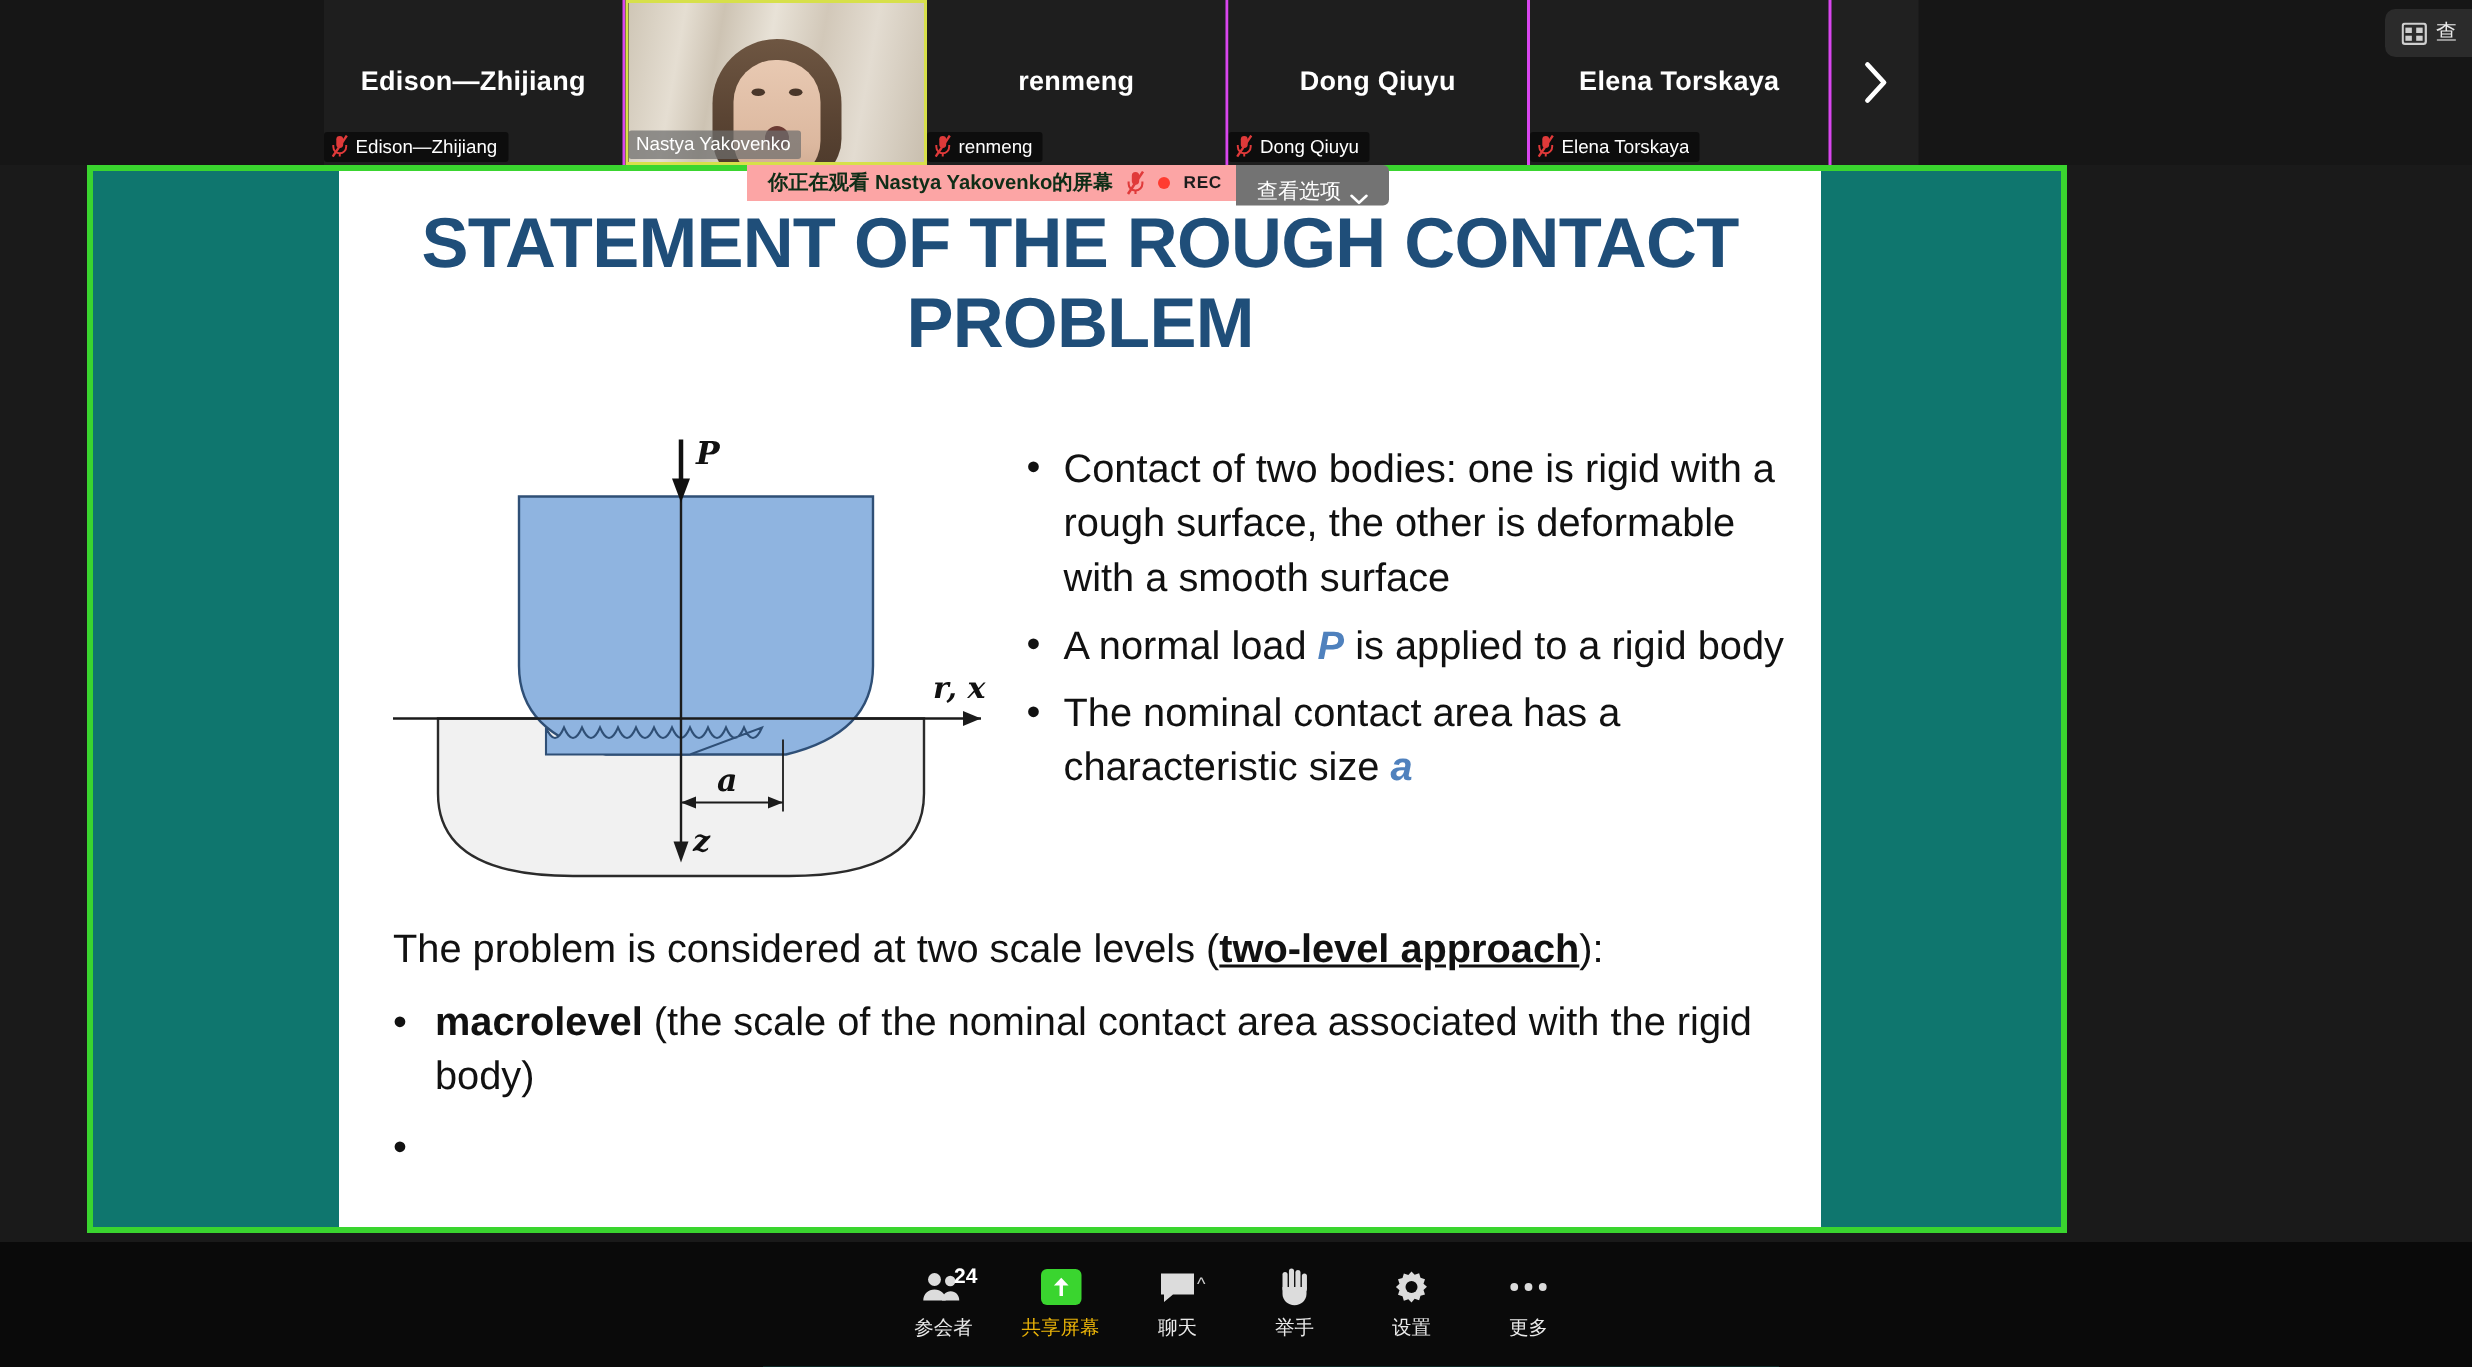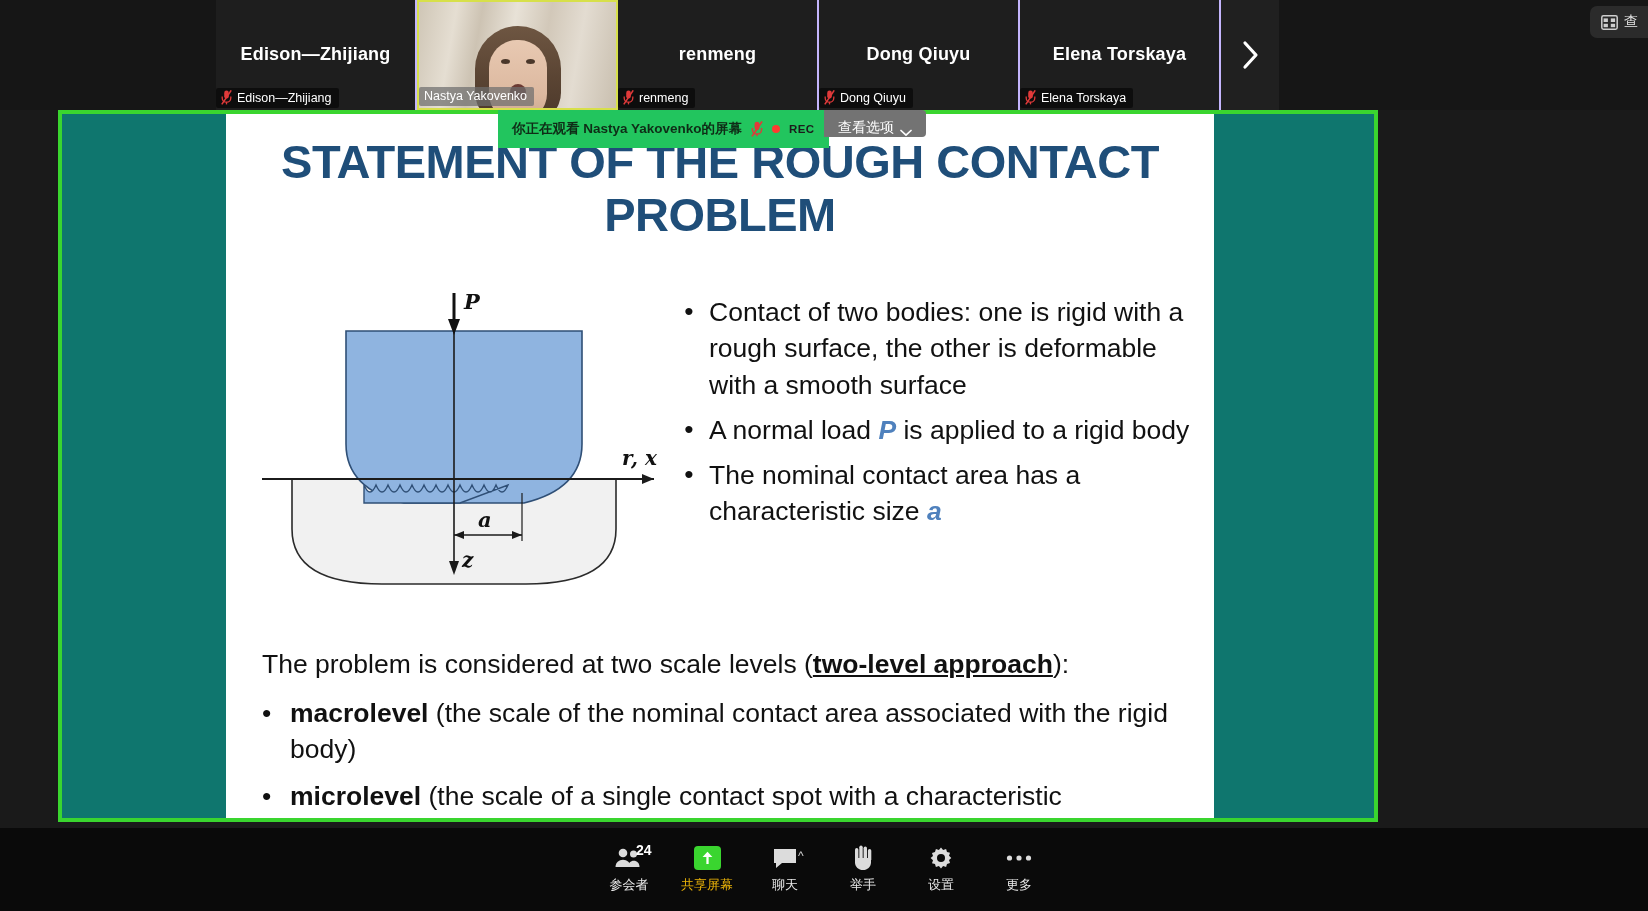--- a/index.html
+++ b/index.html
@@ -14,21 +14,21 @@
   .filmstrip{
     position:absolute;left:0;top:0;width:1648px;height:110px;
     background:#161616;
     display:flex;
   }
   .strip-pad{width:216px;height:110px;background:#161616;flex:0 0 216px;}
   .tiles{display:flex;height:110px;}
   .tile{
     position:relative;width:199px;height:110px;
     background:#1e1e1e;
-    border-right:2px solid #c4b5fd;
+    border-right:2px solid #d946ef;
     overflow:hidden;
     display:flex;align-items:center;justify-content:center;
   }
   .tile.active{border:2px solid #d7e04a;width:197px;height:106px;background:#000;}
   .tile-name-center{
     color:#ffffff;font-size:18px;font-weight:bold;letter-spacing:.2px;
     text-align:center;padding:0 6px;line-height:1.1;
   }
   .tile-badge{
     position:absolute;left:0;bottom:2px;
@@ -94,21 +94,21 @@
   .slide{
     position:absolute;left:164px;top:0;
     width:988px;height:704px;
     background:#ffffff;
     overflow:hidden;
   }
 
   
   .share-banner{
     position:absolute;left:498px;top:110px;
-    height:38px;background:#22c55e;
+    height:24px;background:#fca5a5;
     display:flex;align-items:center;gap:9px;
     padding:0 14px;
     color:#0f2d17;font-size:13.5px;font-weight:bold;white-space:nowrap;
     z-index:30;
   }
   .rec-dot{width:8px;height:8px;border-radius:50%;background:#ff3b30;display:block;}
   .rec-txt{font-size:11.5px;font-weight:bold;letter-spacing:.4px;color:#1c1c1c;}
   .view-opts{
     position:absolute;left:824px;top:110px;
     height:27px;background:#737373;border-radius:0 4px 4px 0;
@@ -131,21 +131,21 @@
     color:#111;font-size:26.5px;line-height:1.37;
   }
   .bullet{display:flex;gap:12px;margin-bottom:9px;}
   .bullet .dot{flex:0 0 16px;text-align:center;line-height:1.3;}
   .bl{color:#4f81bd;font-weight:bold;font-style:italic;}
 
   .lower{
     position:absolute;left:36px;top:500px;width:930px;
     color:#111;font-size:26.5px;line-height:1.36;
   }
-  .lower .para{margin-bottom:13px;margin-top:32px;}
+  .lower .para{margin-bottom:13px;}
   .u-bold{font-weight:bold;text-decoration:underline;}
   .lower .lb{display:flex;gap:16px;margin-bottom:11px;}
   .lower .lb .dot{flex:0 0 12px;}
   .lower b{font-weight:bold;}
 
   
   .toolbar{
     position:absolute;left:0;bottom:0;width:1648px;height:83px;
     background:#0a0a0a;
     display:flex;align-items:center;justify-content:center;gap:0;
@@ -311,21 +311,20 @@
     <div class="lower">
       <div class="para"><span>The problem is considered at two scale levels (</span><span class="u-bold">two-level approach</span><span>):</span></div>
 
       <div class="lb">
         <span class="dot">•</span>
         <span><b>macrolevel</b><span> (the scale of the nominal contact area associated with the rigid body)</span></span>
       </div>
 
       <div class="lb">
         <span class="dot">•</span>
-        <span><b>microlevel</b><span> (the scale of a single contact spot with a characteristic</span></span>
       </div>
     </div>
 
   </div>
 </div>
 
 <div class="share-banner">
   <span>你正在观看 Nastya Yakovenko的屏幕</span>
   <svg width="12" height="16" viewBox="0 0 11 15">
     <rect x="3.2" y="0.6" width="4.6" height="8" rx="2.3" fill="#e03a3a"></rect>

